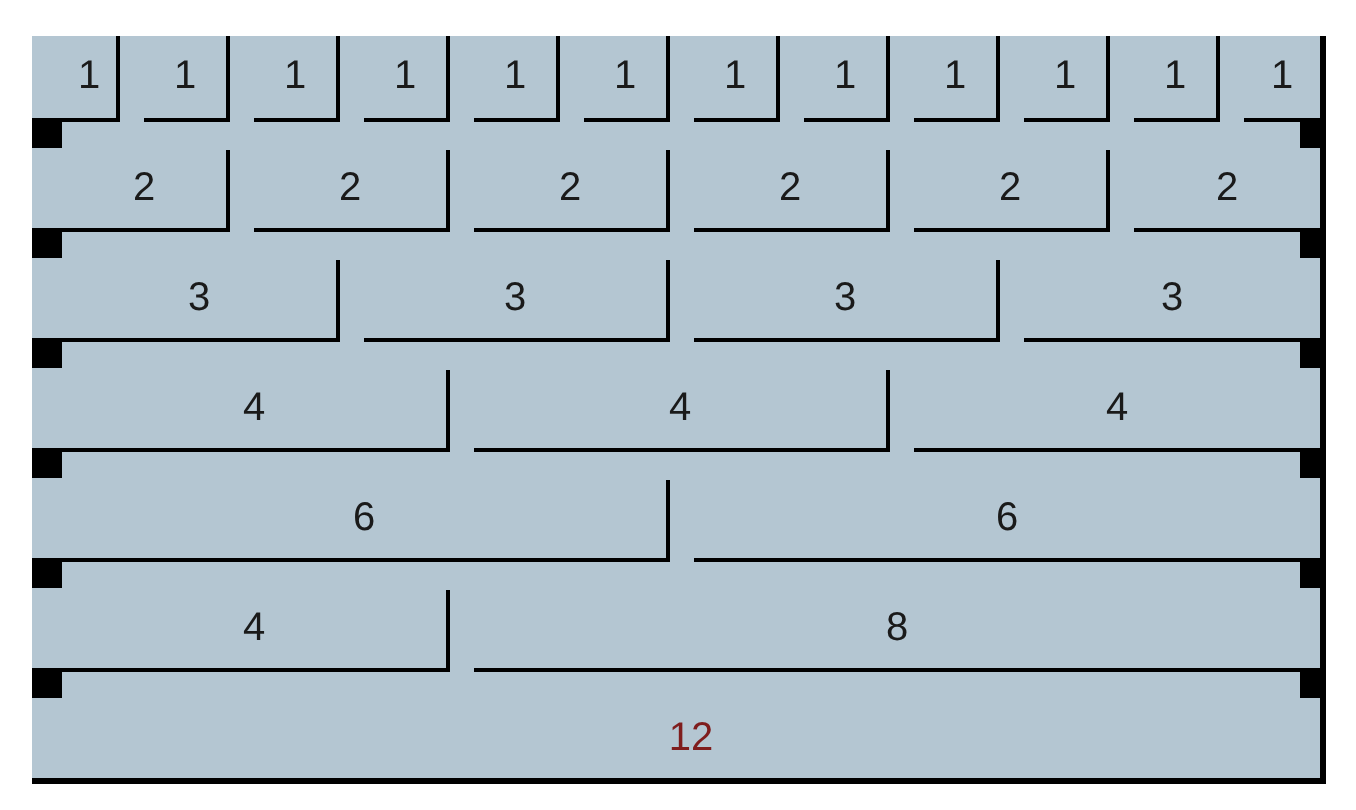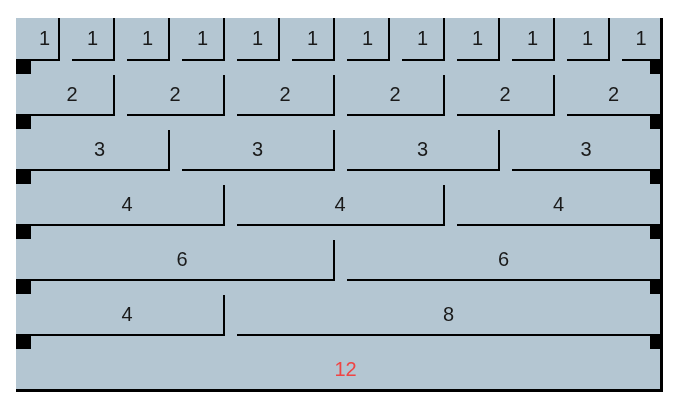--- a/index.html
+++ b/index.html
@@ -121,14 +121,14 @@
     <div class="abs cell-label" style="left: 347px; top: 240px; width: 313px; height: 39px; color: rgb(26, 26, 26);">6</div>
     <div class="abs" style="left: 16px; top: 279px; width: 15px; height: 15px; background: rgb(0, 0, 0);"></div>
     <div class="abs" style="left: 650px; top: 279px; width: 13px; height: 15px; background: rgb(0, 0, 0);"></div>
     <div class="abs" style="left: 31px; top: 334px; width: 192px; height: 2px; background: rgb(0, 0, 0);"></div>
     <div class="abs" style="left: 223px; top: 295px; width: 2px; height: 41px; background: rgb(0, 0, 0);"></div>
     <div class="abs cell-label" style="left: 31px; top: 295px; width: 192px; height: 39px; color: rgb(26, 26, 26);">4</div>
     <div class="abs" style="left: 237px; top: 334px; width: 423px; height: 2px; background: rgb(0, 0, 0);"></div>
     <div class="abs cell-label" style="left: 237px; top: 295px; width: 423px; height: 39px; color: rgb(26, 26, 26);">8</div>
     <div class="abs" style="left: 16px; top: 334px; width: 15px; height: 15px; background: rgb(0, 0, 0);"></div>
     <div class="abs" style="left: 650px; top: 334px; width: 13px; height: 15px; background: rgb(0, 0, 0);"></div>
-    <div class="abs cell-label" style="left: 31px; top: 350px; width: 629px; height: 39px; color: #ef4444;">12</div>
+    <div class="abs cell-label" style="left: 31px; top: 350px; width: 629px; height: 39px; color: #7f1d1d;">12</div>
   </div>
 
 </body></html>

